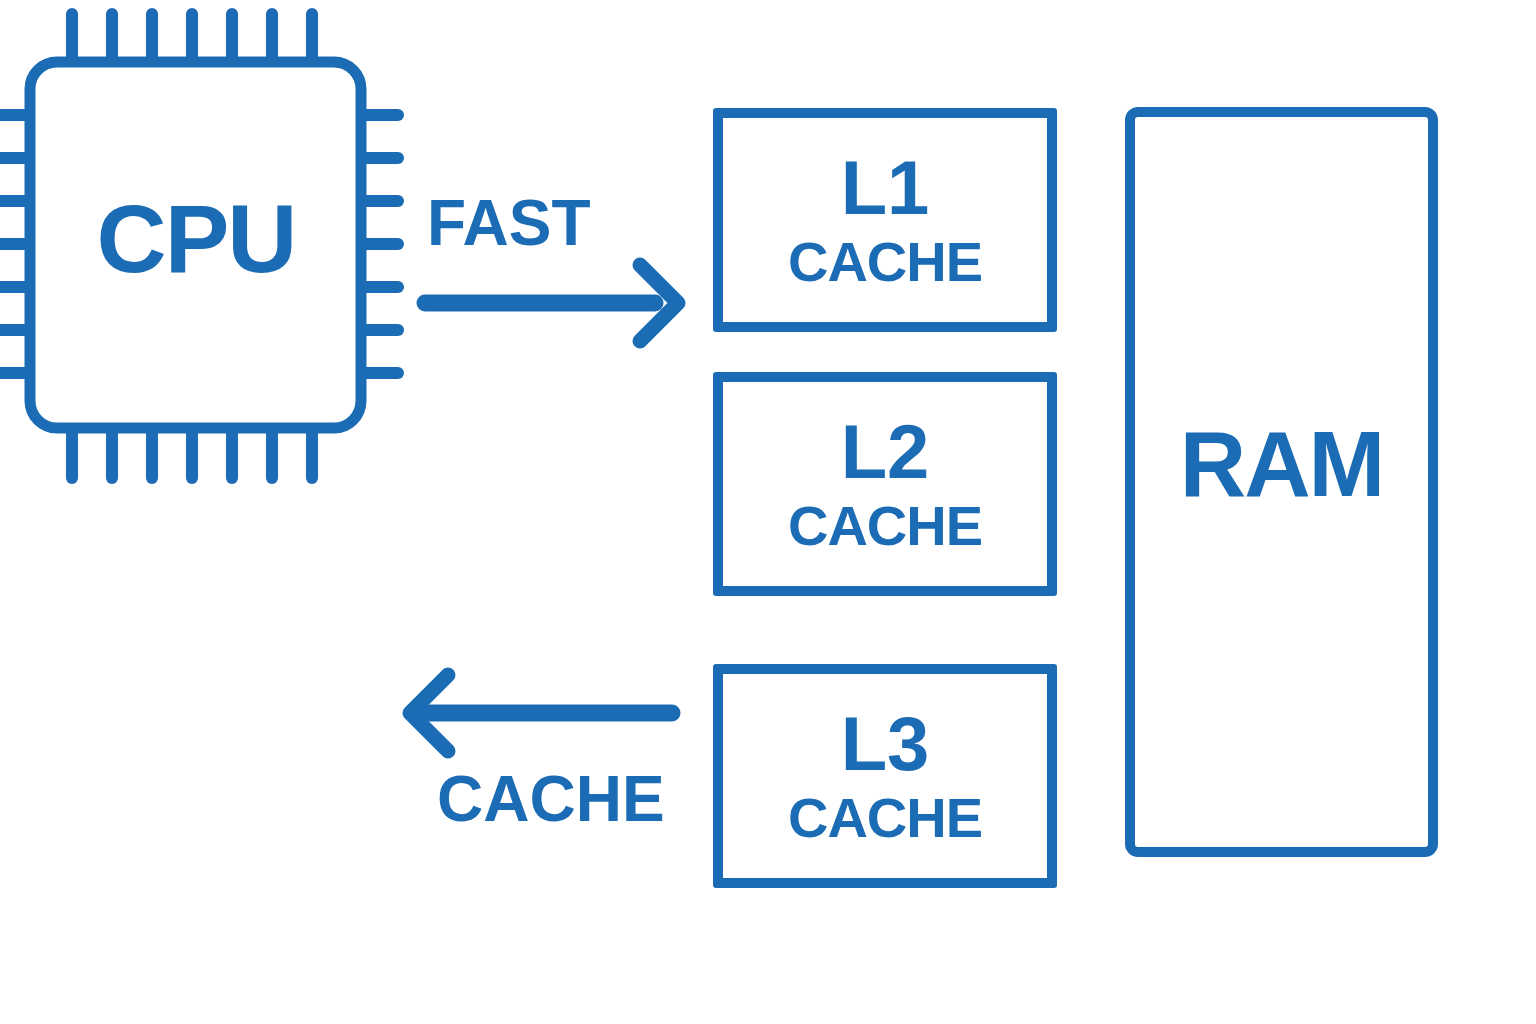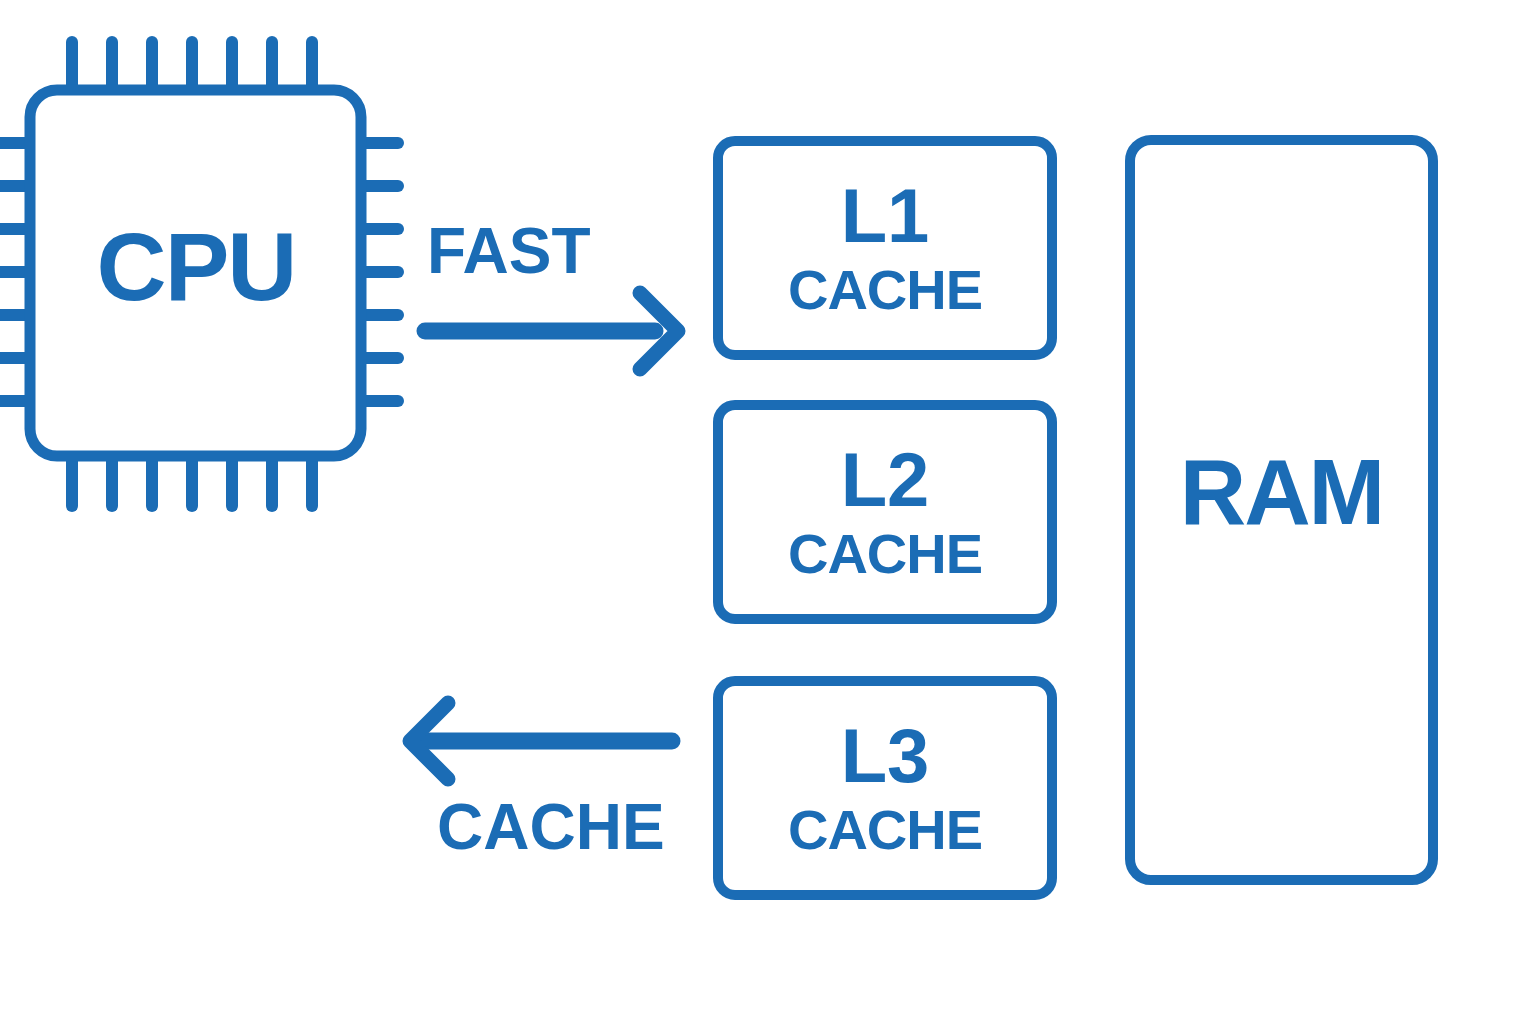--- a/index.html
+++ b/index.html
@@ -8,21 +8,20 @@
   body {
     background: var(--bg);
     font-family: "Liberation Sans", sans-serif;
     overflow: hidden;
   }
   .canvas {
     position: relative;
     width: 1536px;
     height: 900px;
     background: var(--bg);
-    margin-top: 28px;
   }
   .abs { position: absolute; }
 
   
   .cpu-svg { left: 0; top: 230; width: 420px; height: 500px; overflow: hidden; }
   .cpu-svg .pin {
     stroke: var(--accent);
     stroke-width: 12;
     stroke-linecap: round;
     fill: none;
@@ -69,30 +68,30 @@
   }
   .fast-label { left: 427px; top: 188px; width: 230px; height: 70px; }
   .slow-label { left: 437px; top: 764px; width: 230px; height: 70px; }
 
   
   .cache-box {
     left: 713px;
     width: 344px;
     height: 224px;
     border: 10px solid var(--accent);
-    border-radius: 22px;
+    border-radius: 3px;
     background: var(--bg);
     display: flex;
     flex-direction: column;
     align-items: center;
     justify-content: center;
   }
   .cache-box.l1 { top: 108px; }
   .cache-box.l2 { top: 372px; text-align: center; }
-  .cache-box.l3 { top: 648px; }
+  .cache-box.l3 { top: 664px; }
   .cache-num {
     color: var(--accent);
     font-weight: bold;
     font-size: 76px;
     line-height: 1.0;
   }
   .cache-word {
     color: var(--accent);
     font-weight: bold;
     font-size: 56px;
@@ -101,21 +100,21 @@
     letter-spacing: -1px;
   }
 
   
   .ram-box {
     left: 1125px;
     top: 107px;
     width: 313px;
     height: 750px;
     border: 10px solid var(--accent);
-    border-radius: 26px;
+    border-radius: 13px;
     background: var(--bg);
     display: flex;
     align-items: center;
     justify-content: center;
   }
   .ram-label {
     color: var(--accent);
     font-weight: bold;
     font-size: 92px;
     letter-spacing: -2px;

